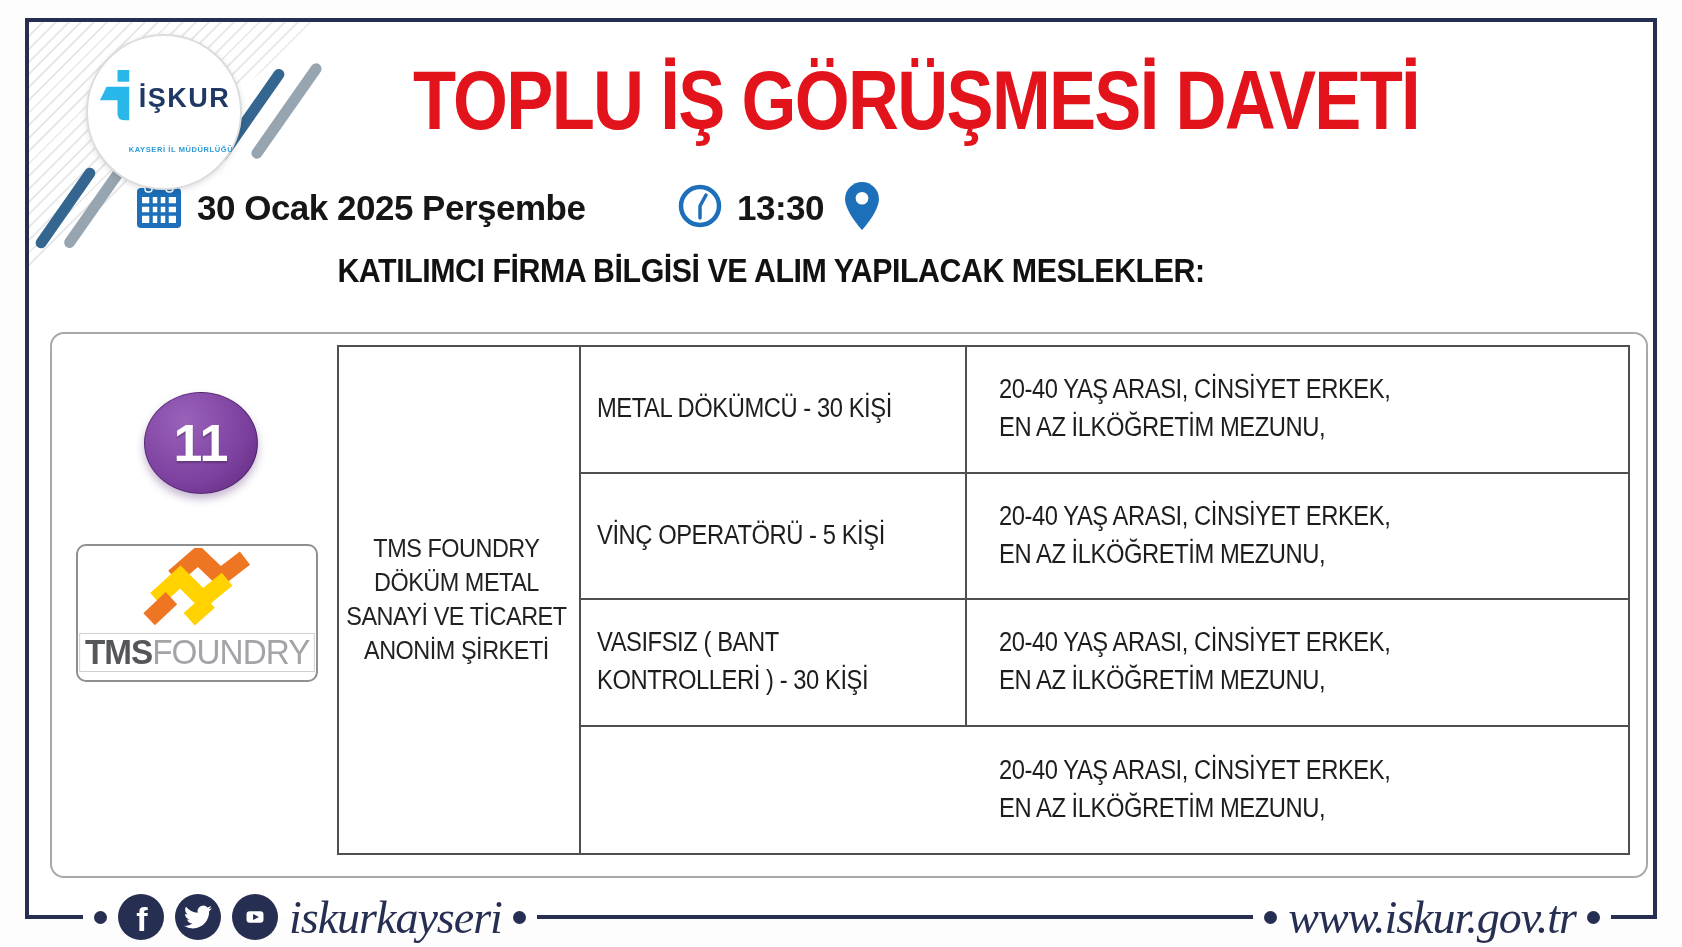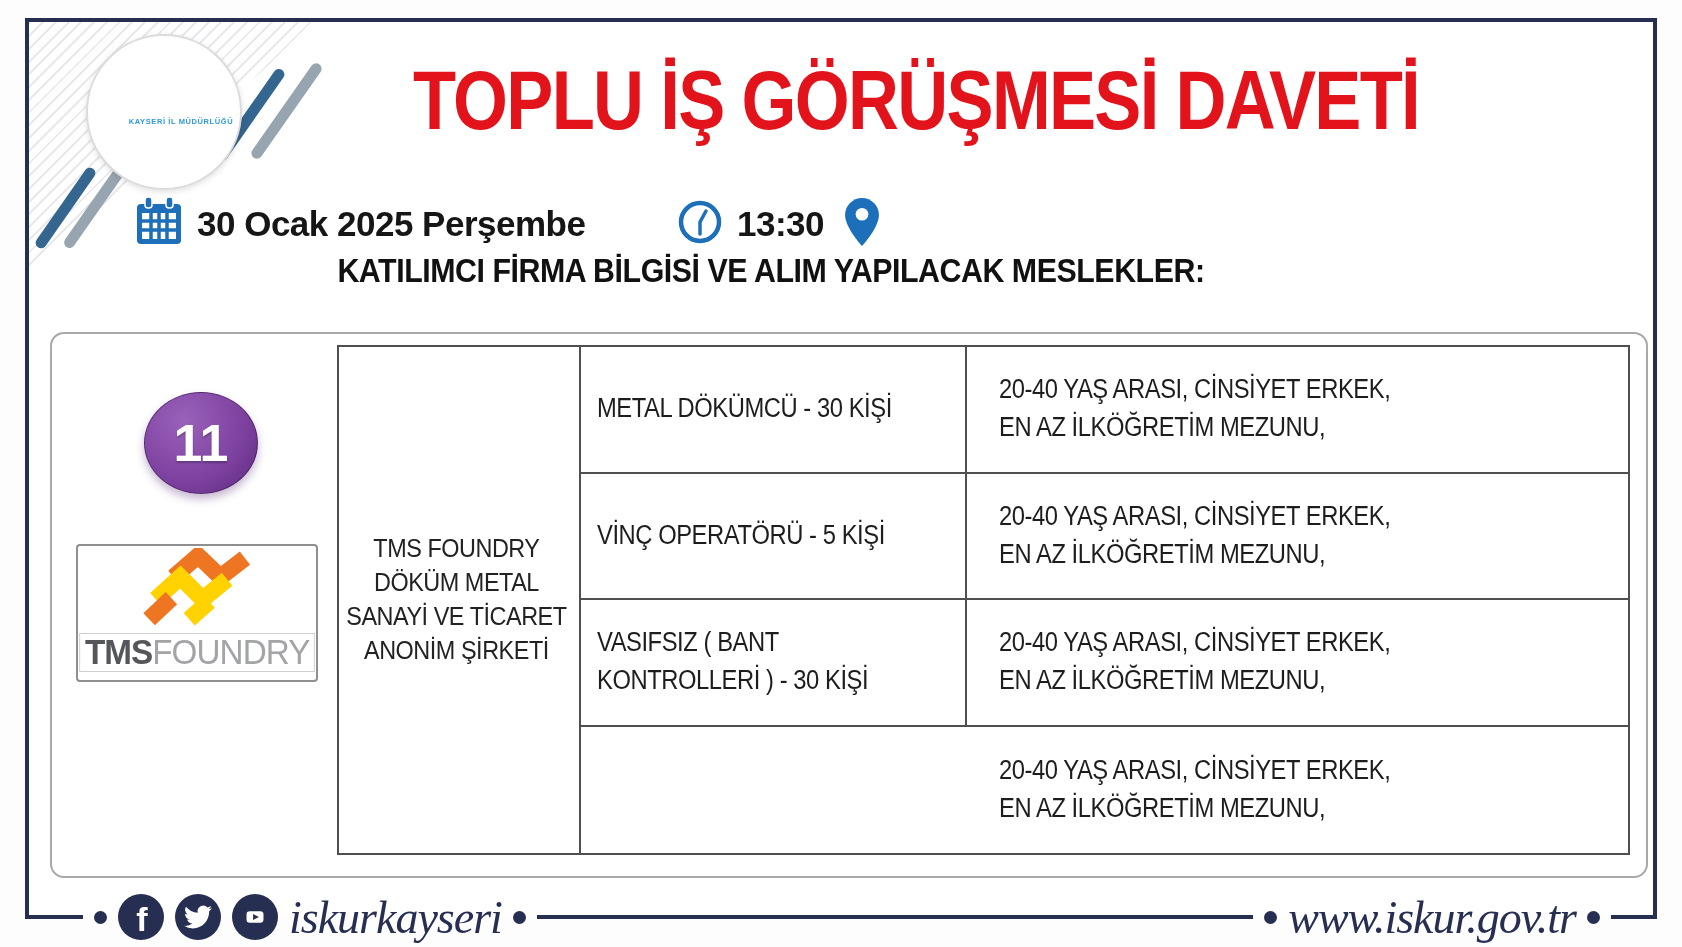--- a/index.html
+++ b/index.html
@@ -29,40 +29,40 @@
                display:flex;flex-direction:column;align-items:center;justify-content:center;z-index:3;}
   .logo-row{display:flex;align-items:center;gap:7px;}
   .logo-mark{color:var(--logo_cyan);}
   .logo-brand{font-size:27px;font-weight:bold;color:#1f3864;letter-spacing:1.5px;}
   .logo-sub{font-size:7.5px;color:#2e9bd6;letter-spacing:.6px;margin-top:19px;margin-left:34px;font-weight:bold;}
   
   .title{position:absolute;left:240px;right:90px;top:50px;height:100px;display:flex;align-items:center;justify-content:center;
          color:var(--title_red);font-size:84px;font-weight:bold;letter-spacing:-2px;white-space:nowrap;
          transform:scaleX(.84);transform-origin:center;}
   
-  .info-group{position:absolute;top:180px;height:56px;display:flex;align-items:center;gap:14px;margin-top:16px;}
+  .info-group{position:absolute;top:180px;height:56px;display:flex;align-items:center;gap:14px;}
   .info-text{font-size:35px;font-weight:bold;color:#161616;letter-spacing:-0.5px;white-space:nowrap;}
   .g-date{left:135px;} .g-time{left:677px;} .g-loc{left:845px;}
   .blue-ic{color:var(--icon_blue);flex:none;display:block;}
   
   .section-heading{position:absolute;left:0;right:140px;top:252px;text-align:center;
          font-size:33px;font-weight:bold;color:#111;letter-spacing:-0.5px;
          transform:scaleX(.92);transform-origin:center;white-space:nowrap;}
   
   .card{position:absolute;left:50px;top:332px;width:1598px;height:546px;box-sizing:border-box;
         border:2px solid var(--card_border);border-radius:14px;background:#fff;}
   
   .badge{position:absolute;left:144px;top:392px;width:112px;height:100px;border-radius:50%;
          background:radial-gradient(circle at 35% 28%,#9a62bb,var(--badge_purple) 62%,#5b2a7c);
          border:1px solid rgba(40,10,60,.45);box-shadow:0 5px 8px rgba(90,50,120,.35);
          display:flex;align-items:center;justify-content:center;}
   .badge span{color:#fff;font-size:52px;font-weight:bold;text-shadow:0 2px 2px rgba(0,0,0,.25);}
   
   .tms-card{position:absolute;left:76px;top:544px;width:242px;height:138px;box-sizing:border-box;
-            background:#fff;border:2px solid #8f8f8f;border-radius:4px;
+            background:#fff;border:2px solid #8f8f8f;border-radius:10px;
             display:flex;flex-direction:column;align-items:center;justify-content:flex-end;padding-bottom:8px;}
   .tms-zig{position:absolute;top:2px;left:50%;transform:translateX(-46%);}
   .tms-wordmark{border:1px solid #cfcfcf;background:#fff;padding:0 5px;line-height:1.05;white-space:nowrap;
                 transform:scaleX(.95);transform-origin:center;}
   .tms-bold{font-size:35px;font-weight:bold;color:#55565a;letter-spacing:-1px;}
   .tms-light{font-size:35px;font-weight:normal;color:#a2a4a7;letter-spacing:-1px;}
   
   .ptable{position:absolute;left:337px;top:345px;width:1293px;height:510px;box-sizing:border-box;
           border:2px solid var(--table_border);display:grid;
           grid-template-columns:242px 386px 1fr;grid-template-rows:repeat(4,1fr);background:#fff;}
@@ -97,20 +97,29 @@
 <div class="page">
   <div class="frame"></div>
   <div class="hatch"></div>
 
   <div class="slash s4"></div>
   <div class="slash s3"></div>
   <div class="slash s1"></div>
   <div class="slash s2"></div>
 
   <div class="logo-circle">
+    <div class="logo-row">
+      <span class="logo-mark">
+        <svg width="34" height="52" viewBox="0 0 40 62">
+          <rect x="23" y="0" width="14" height="14" fill="currentColor"></rect>
+          <path d="M37 20 H10 L2 36 H23 V52 q0 8 8 8 h6 z" fill="currentColor"></path>
+        </svg>
+      </span>
+      <span class="logo-brand">İŞKUR</span>
+    </div>
     <div class="logo-sub">KAYSERİ İL MÜDÜRLÜĞÜ</div>
   </div>
 
   <div class="title">TOPLU İŞ GÖRÜŞMESİ DAVETİ</div>
 
   <div class="info-group g-date">
     <span class="blue-ic">
       <svg width="48" height="50" viewBox="0 0 48 50">
         <rect x="2" y="7" width="44" height="40" rx="4" fill="currentColor"></rect>
         <rect x="7" y="16" width="34" height="26" fill="#fff"></rect>

